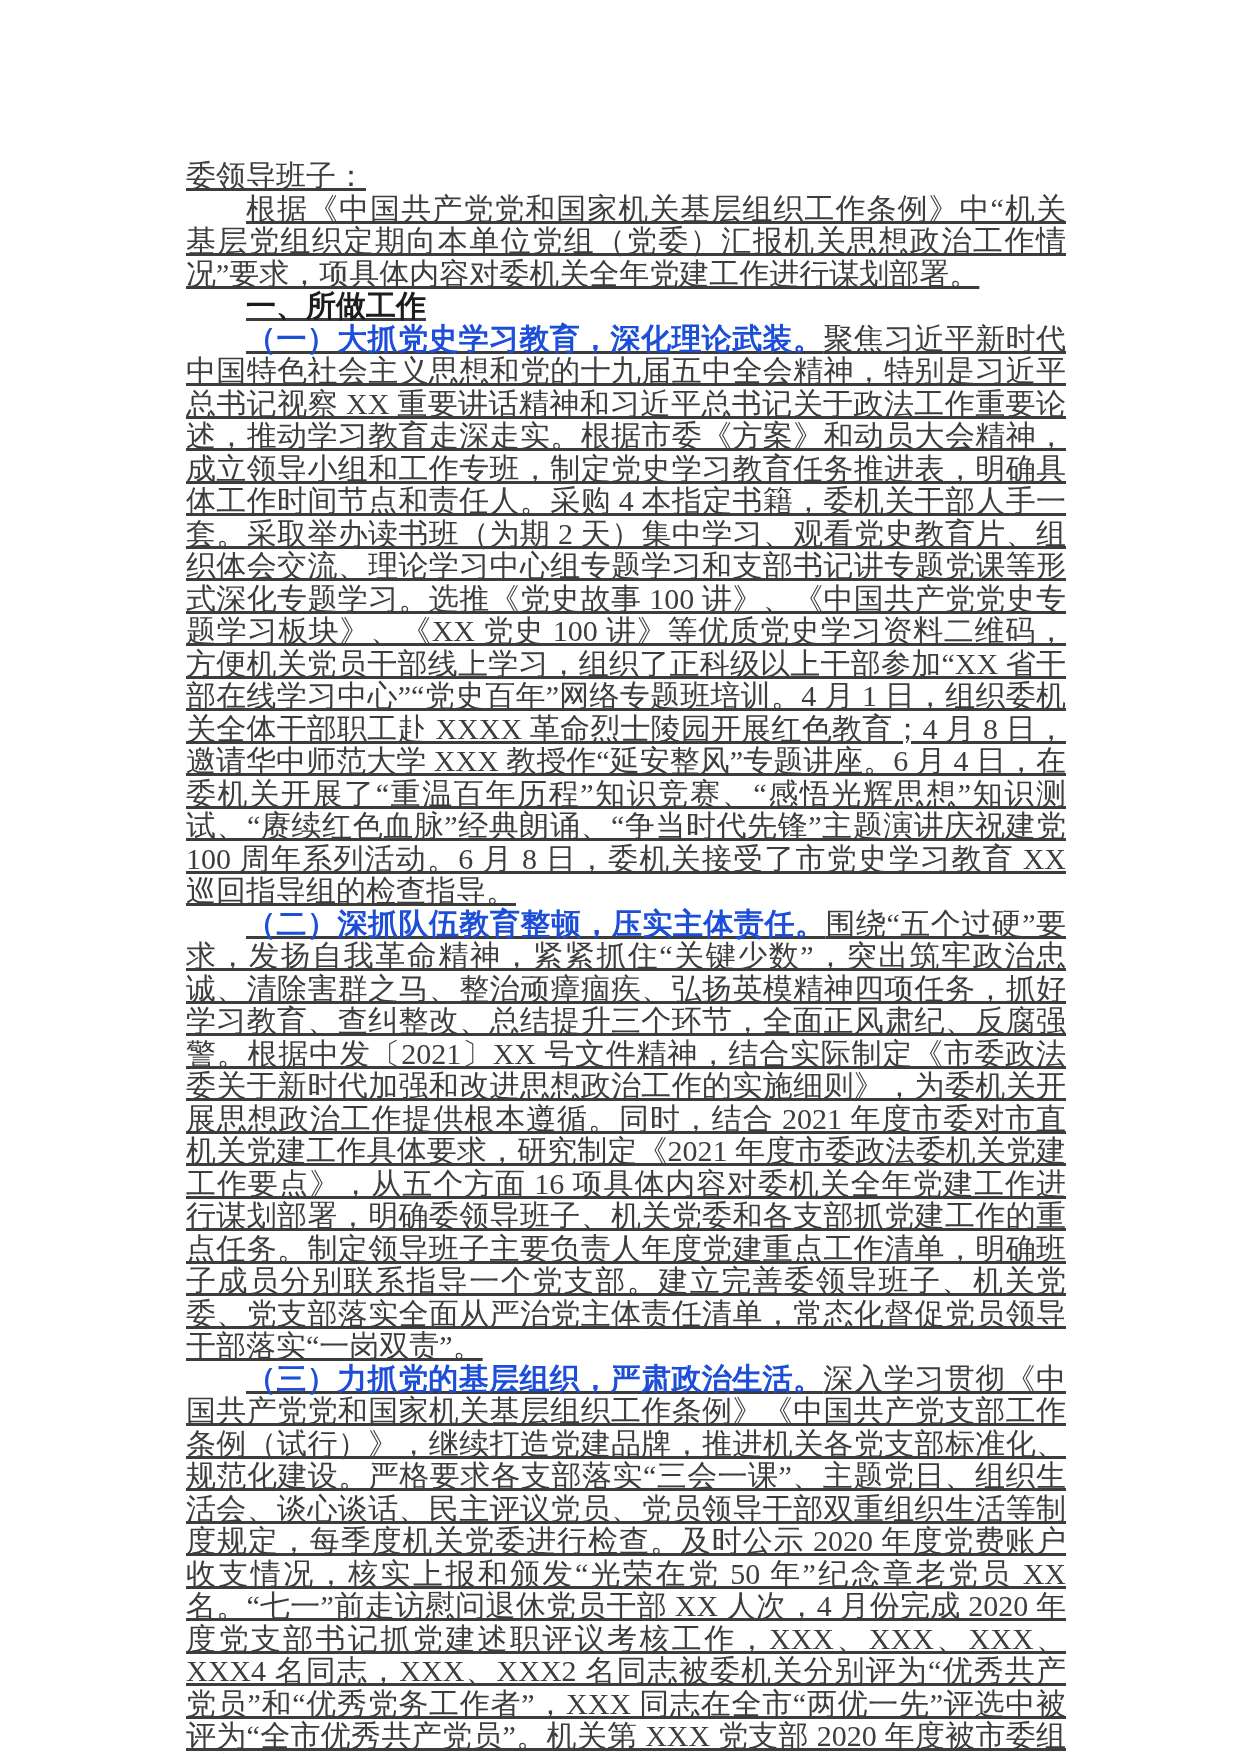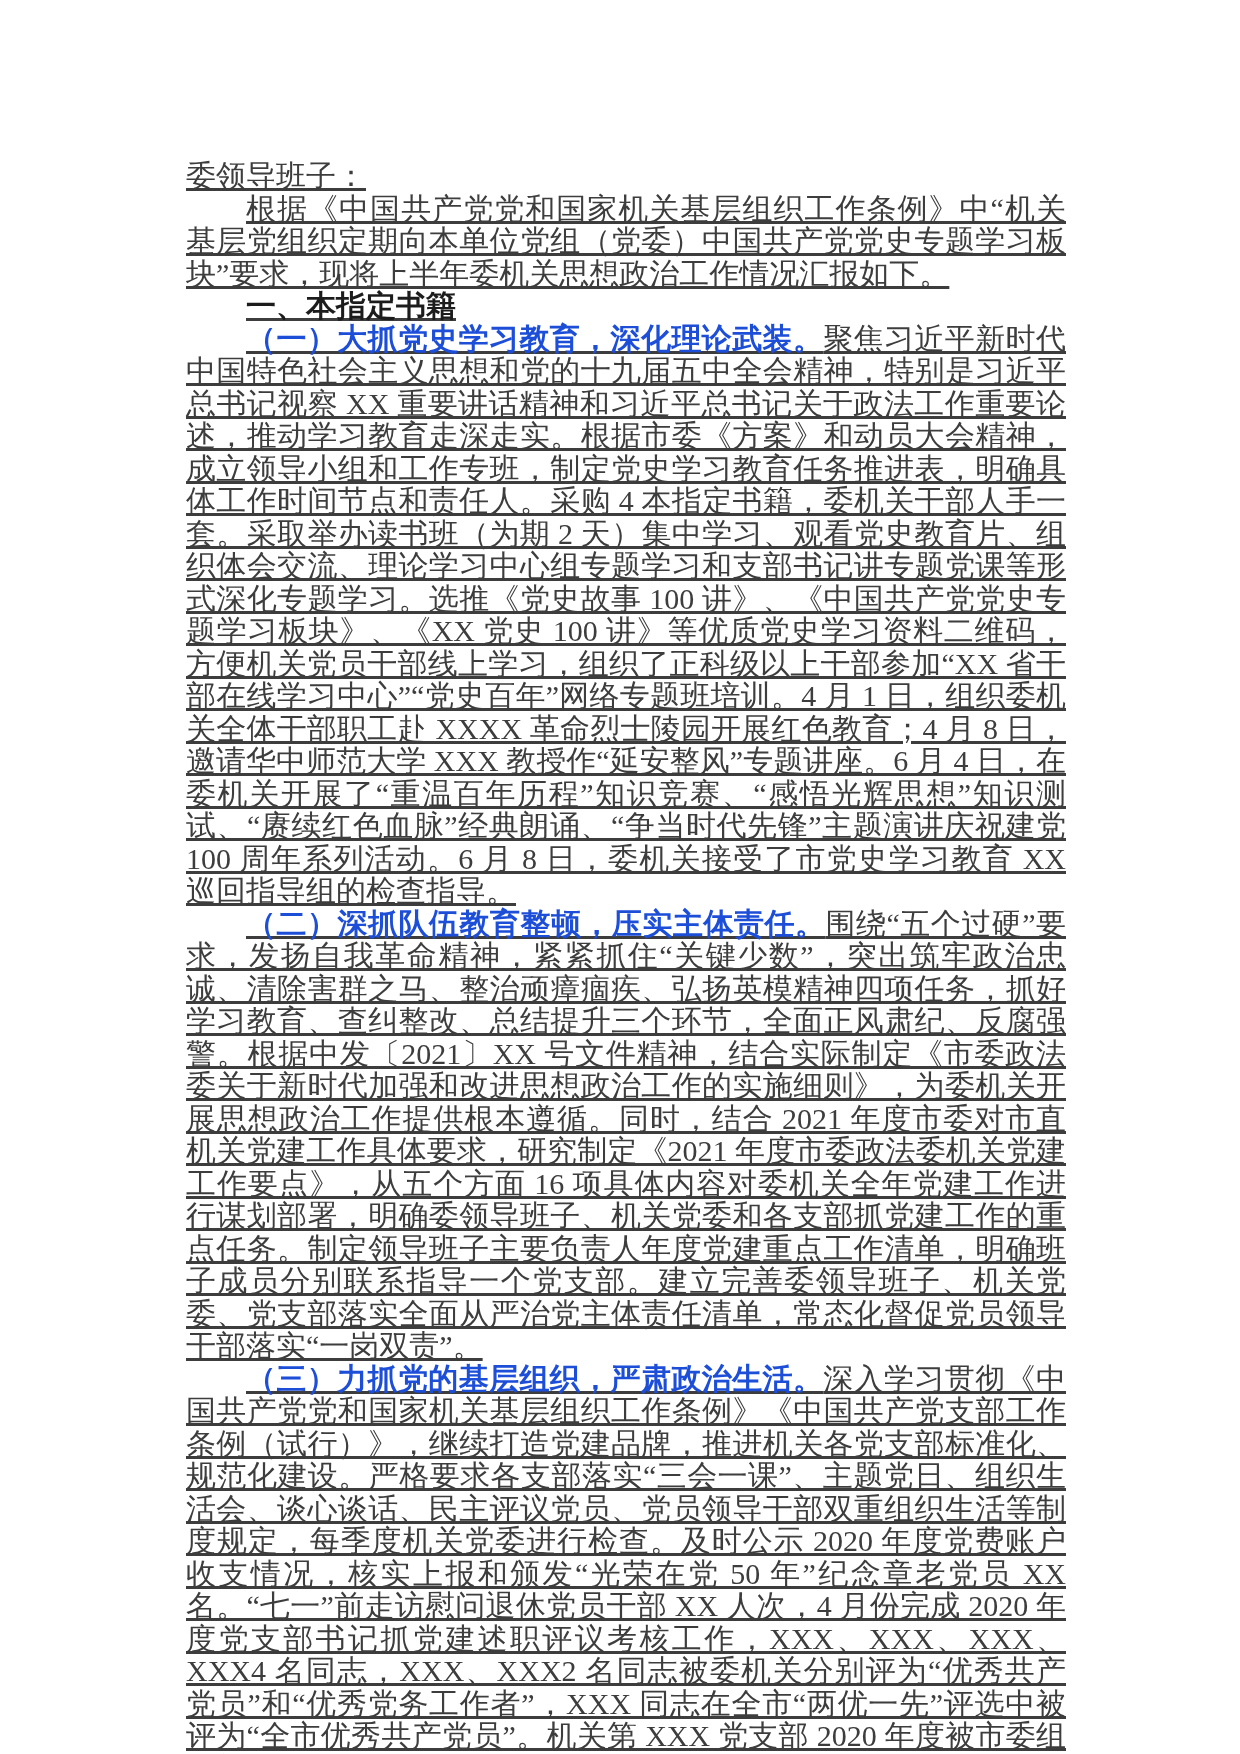--- a/index.html
+++ b/index.html
@@ -40,22 +40,22 @@
     font-weight: bold;
     color: #1d4ed8;
   }
 </style>
 </head>
 <body>
 
 <div class="doc">
   <p class="salutation">委领导班子：</p>
 
-  <p>根据《中国共产党党和国家机关基层组织工作条例》中“机关基层党组织定期向本单位党组（党委）中国共产党党史专题学习板块”要求，现将上半年委机关思想政治工作情况汇报如下。</p>
+  <p>根据《中国共产党党和国家机关基层组织工作条例》中“机关基层党组织定期向本单位党组（党委）汇报机关思想政治工作情况”要求，项具体内容对委机关全年党建工作进行谋划部署。</p>
 
-  <p class="heading">一、本指定书籍</p>
+  <p class="heading">一、所做工作</p>
 
   <p><span class="lead">（一）大抓党史学习教育，深化理论武装。</span><span>聚焦习近平新时代中国特色社会主义思想和党的十九届五中全会精神，特别是习近平总书记视察 XX 重要讲话精神和习近平总书记关于政法工作重要论述，推动学习教育走深走实。根据市委《方案》和动员大会精神，成立领导小组和工作专班，制定党史学习教育任务推进表，明确具体工作时间节点和责任人。采购 4 本指定书籍，委机关干部人手一套。采取举办读书班（为期 2 天）集中学习、观看党史教育片、组织体会交流、理论学习中心组专题学习和支部书记讲专题党课等形式深化专题学习。选推《党史故事 100 讲》、《中国共产党党史专题学习板块》、《XX 党史 100 讲》等优质党史学习资料二维码，方便机关党员干部线上学习，组织了正科级以上干部参加“XX 省干部在线学习中心”“党史百年”网络专题班培训。4 月 1 日，组织委机关全体干部职工赴 XXXX 革命烈士陵园开展红色教育；4 月 8 日，邀请华中师范大学 XXX 教授作“延安整风”专题讲座。6 月 4 日，在委机关开展了“重温百年历程”知识竞赛、“感悟光辉思想”知识测试、“赓续红色血脉”经典朗诵、“争当时代先锋”主题演讲庆祝建党 100 周年系列活动。6 月 8 日，委机关接受了市党史学习教育 XX 巡回指导组的检查指导。</span></p>
 
   <p><span class="lead">（二）深抓队伍教育整顿，压实主体责任。</span><span>围绕“五个过硬”要求，发扬自我革命精神，紧紧抓住“关键少数”，突出筑牢政治忠诚、清除害群之马、整治顽瘴痼疾、弘扬英模精神四项任务，抓好学习教育、查纠整改、总结提升三个环节，全面正风肃纪、反腐强警。根据中发〔2021〕XX 号文件精神，结合实际制定《市委政法委关于新时代加强和改进思想政治工作的实施细则》，为委机关开展思想政治工作提供根本遵循。同时，结合 2021 年度市委对市直机关党建工作具体要求，研究制定《2021 年度市委政法委机关党建工作要点》，从五个方面 16 项具体内容对委机关全年党建工作进行谋划部署，明确委领导班子、机关党委和各支部抓党建工作的重点任务。制定领导班子主要负责人年度党建重点工作清单，明确班子成员分别联系指导一个党支部。建立完善委领导班子、机关党委、党支部落实全面从严治党主体责任清单，常态化督促党员领导干部落实“一岗双责”。</span></p>
 
   <p><span class="lead">（三）力抓党的基层组织，严肃政治生活。</span><span>深入学习贯彻《中国共产党党和国家机关基层组织工作条例》《中国共产党支部工作条例（试行）》，继续打造党建品牌，推进机关各党支部标准化、规范化建设。严格要求各支部落实“三会一课”、主题党日、组织生活会、谈心谈话、民主评议党员、党员领导干部双重组织生活等制度规定，每季度机关党委进行检查。及时公示 2020 年度党费账户收支情况，核实上报和颁发“光荣在党 50 年”纪念章老党员 XX 名。“七一”前走访慰问退休党员干部 XX 人次，4 月份完成 2020 年度党支部书记抓党建述职评议考核工作，XXX、XXX、XXX、XXX4 名同志，XXX、XXX2 名同志被委机关分别评为“优秀共产党员”和“优秀党务工作者”，XXX 同志在全市“两优一先”评选中被评为“全市优秀共产党员”。机关第 XXX 党支部 2020 年度被市委组织部评为“规范化建设先进党组织”。</span></p>
 </div>
 
 </body></html>

